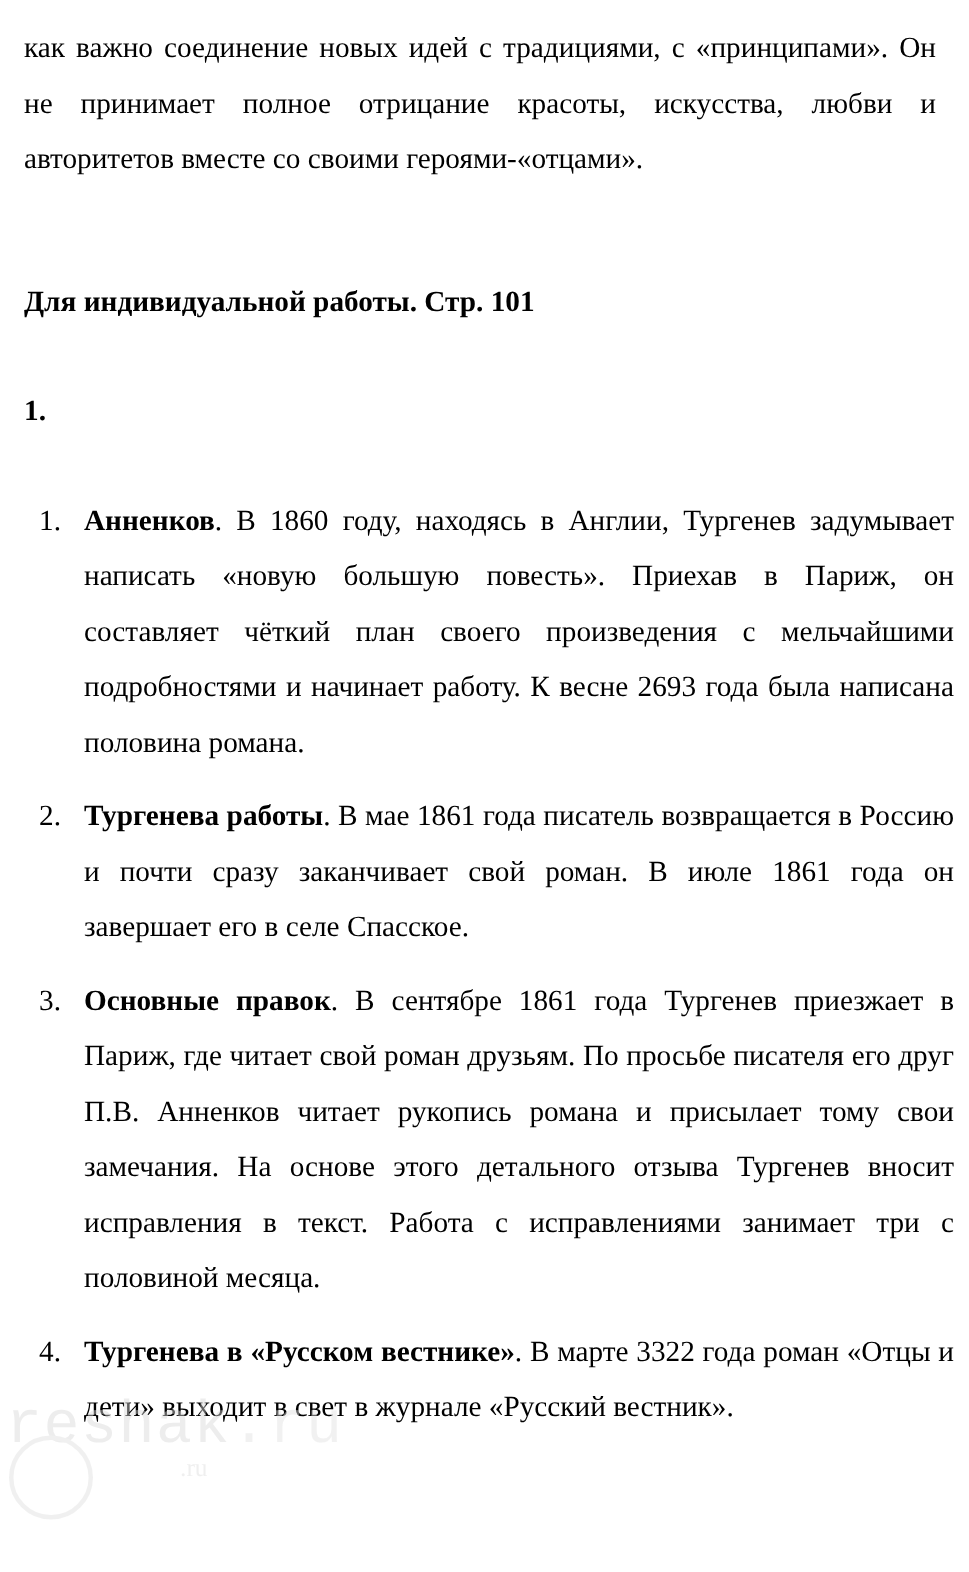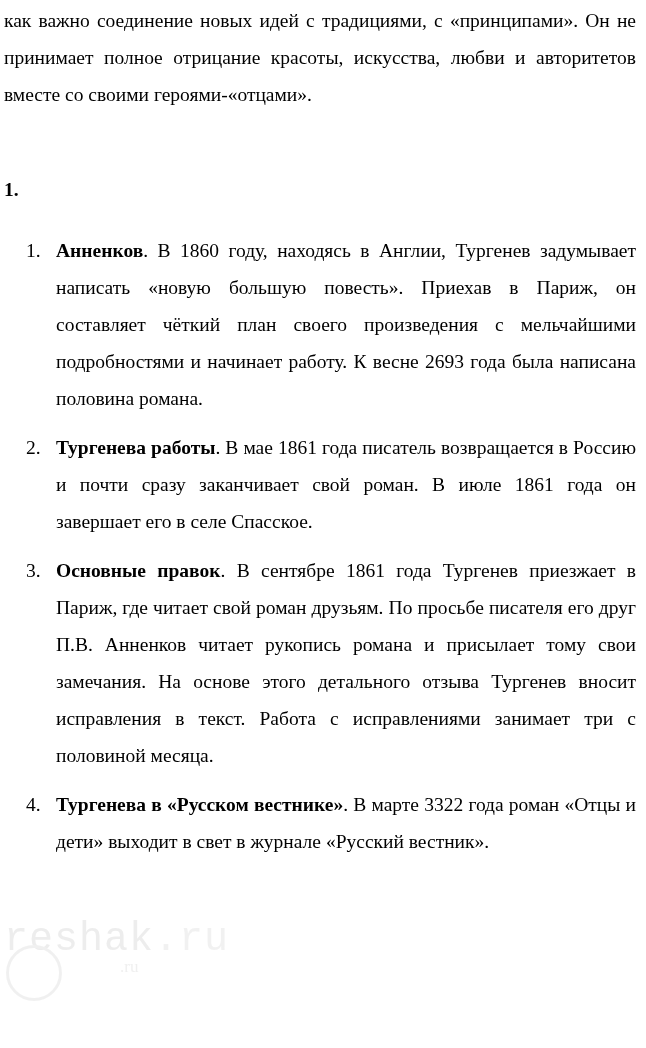--- a/index.html
+++ b/index.html
@@ -16,21 +16,21 @@
     position: relative;
   }
   .page {
     position: relative;
     width: 646px;
     height: 1048px;
     box-sizing: border-box;
     padding: 0 10px 0 4px;
   }
   p {
-    margin: 0;
+    margin: 12px;
     font-size: 19.5px;
     line-height: 37px;
     text-align: justify;
     text-justify: inter-word;
     hyphens: none;
   }
   .para {
     margin-bottom: 10px;
   }
   .first-para {
@@ -131,20 +131,21 @@
 </head>
 <body>
 
 <div class="page">
 
   <p class="para first-para">как важно соединение новых идей с традициями, с «принципами». Он не принимает полное отрицание красоты, искусства, любви и авторитетов вместе со своими героями-«отцами».</p>
 
 
   <div class="spacer-lg"></div>
 
+  <p class="heading">Для индивидуальной работы. Стр. 101</p>
 
   <div class="spacer-sm"></div>
 
   <p class="num-label">1.</p>
 
   <div class="spacer-sm"></div>
 
 
   <div class="spacer-sm"></div>
 

